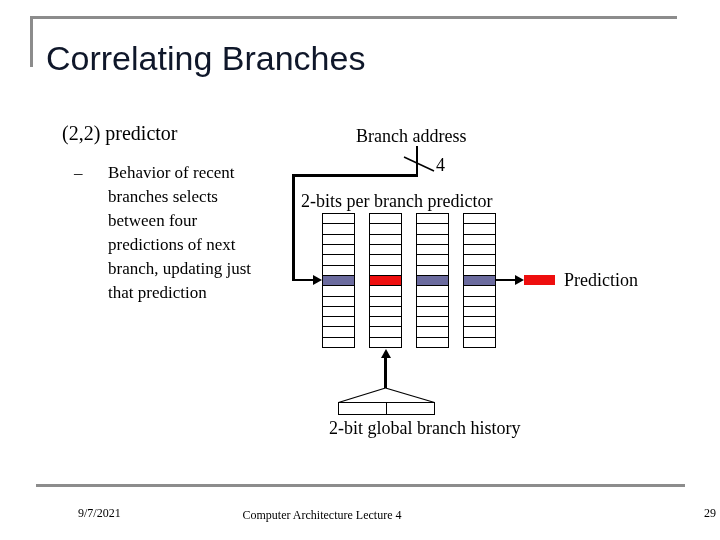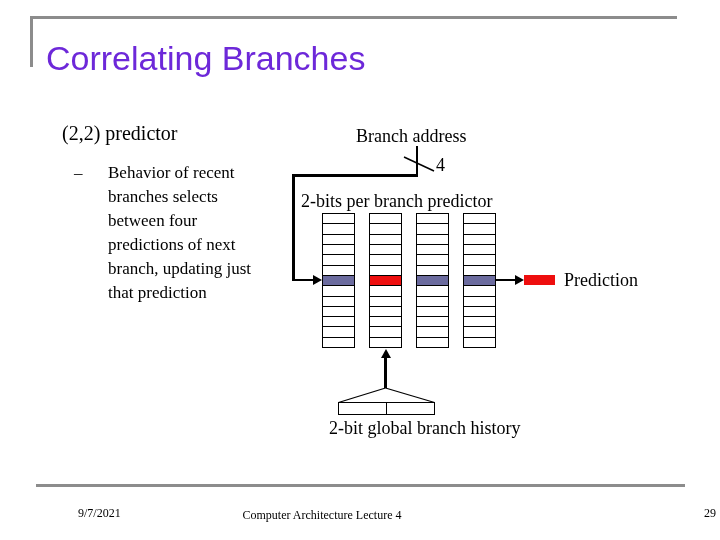--- a/index.html
+++ b/index.html
@@ -31,21 +31,21 @@
   .footer-text{position:absolute;font-size:12px;line-height:14px;white-space:nowrap;margin-left:36px;}
 </style>
 </head>
 <body>
 
 <div class="slide">
 
   <div class="rule" style="left: 30px; top: 16px; width: 647px; height: 3px; background: rgb(140, 140, 140);"></div>
   <div class="rule" style="left: 30px; top: 16px; width: 3px; height: 51px; background: rgb(140, 140, 140);"></div>
 
-  <div class="slide-title" style="color: #6d28d9;">Correlating Branches</div>
+  <div class="slide-title" style="color: #0f172a;">Correlating Branches</div>
 
   <div class="heading">(2,2) predictor</div>
   <div class="bullet-marker">–</div>
   <div class="bullet-lines">
     <div>Behavior of recent</div>
     <div>branches selects</div>
     <div>between four</div>
     <div>predictions of next</div>
     <div>branch, updating just</div>
     <div>that prediction</div>

